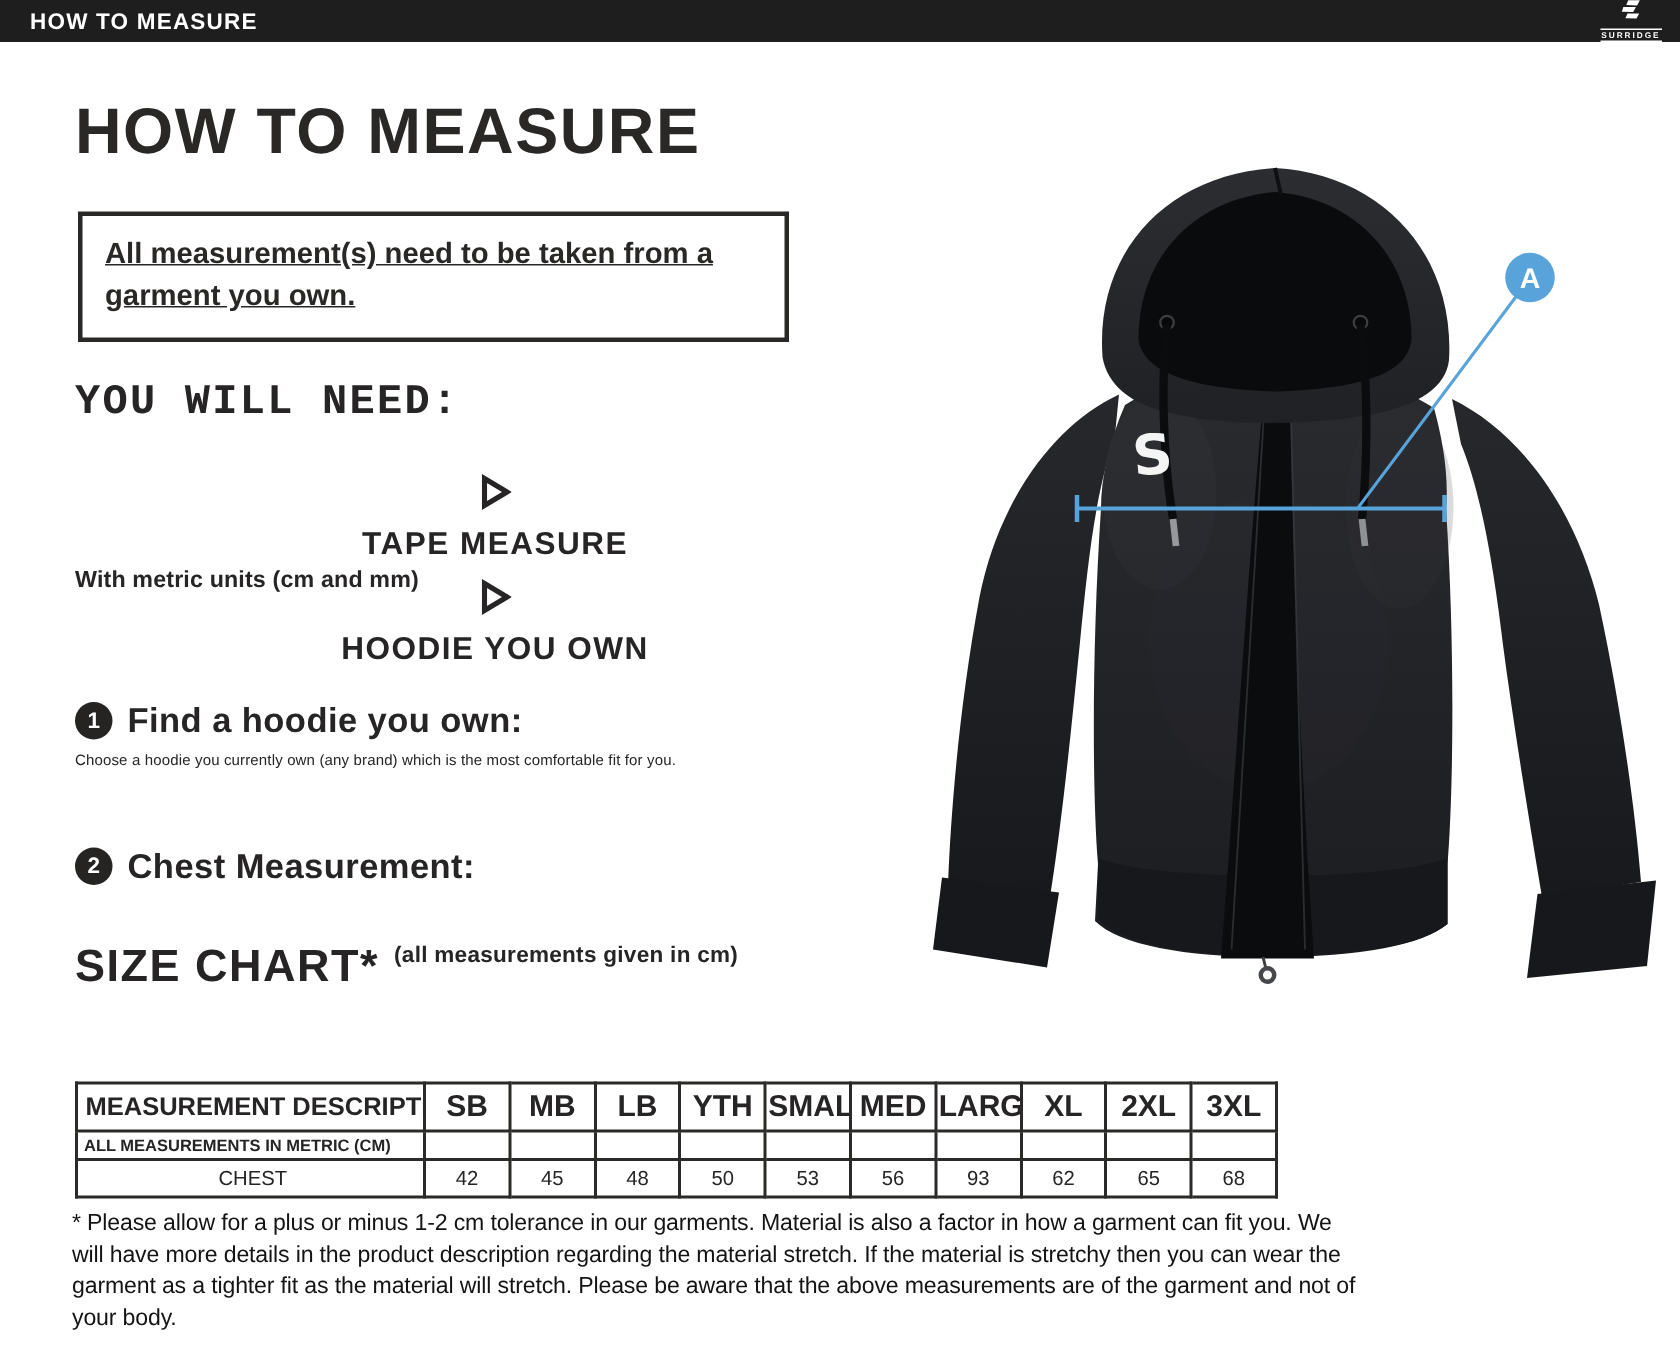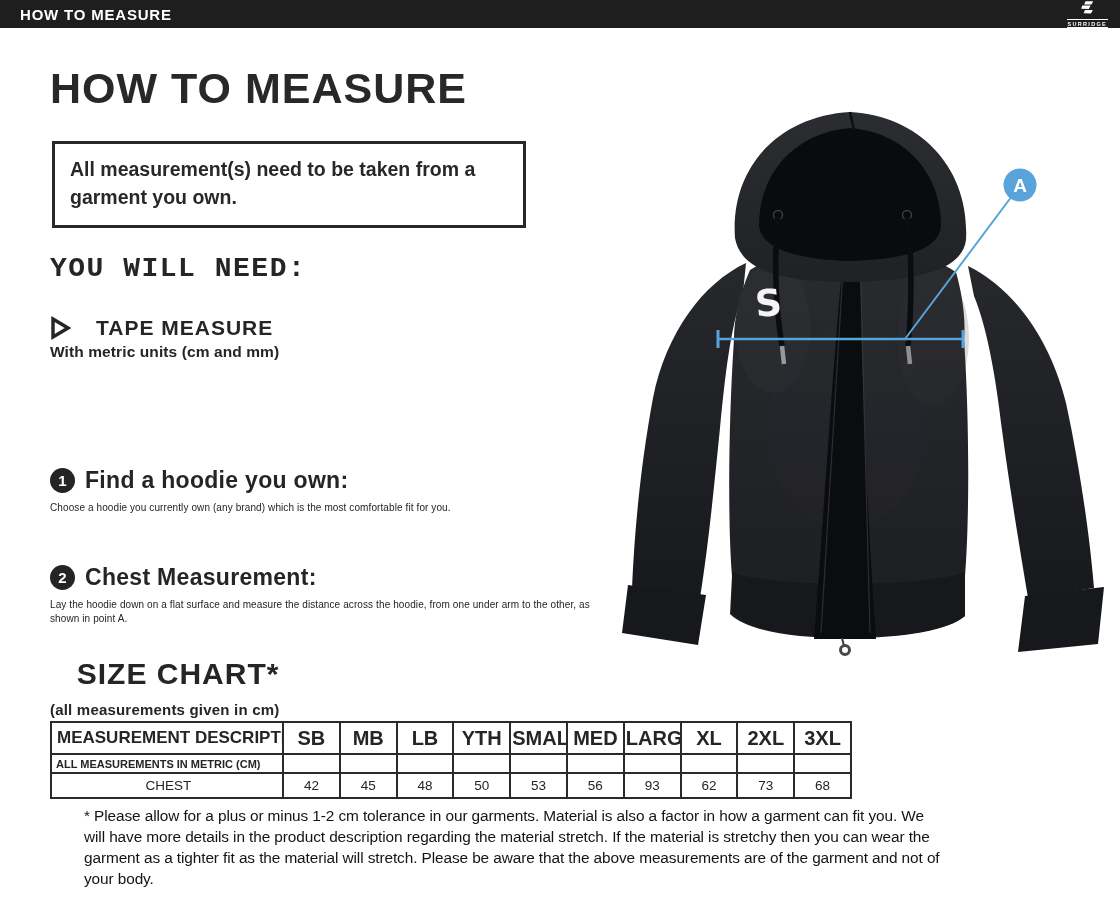--- a/index.html
+++ b/index.html
@@ -9,49 +9,49 @@
     font-family:"Liberation Sans", sans-serif;
   }
   
   .topbar{position:absolute;left:0;top:0;width:1120px;height:28px;background:#1f1e1e;display:flex;align-items:center;}
   .topbar-title{color:#ffffff;font-weight:bold;font-size:15px;letter-spacing:.8px;margin-left:20px;}
   .brand{position:absolute;right:12px;top:1px;height:26px;display:flex;flex-direction:column;align-items:center;justify-content:center;color:#fff;}
   .brand-word{font-size:5.5px;font-weight:bold;letter-spacing:1.3px;margin-top:1px;border-top:.5px solid #fff;border-bottom:.5px solid #fff;padding:.5px 1px;}
   
   .page-title{position:absolute;left:50px;top:64px;margin:0;font-size:43px;font-weight:bold;letter-spacing:1px;color:#2a2827;}
   .notice{position:absolute;left:52px;top:141px;width:438px;border:3px solid #2a2827;padding:12px 15px 14px;
-          font-size:19.5px;font-weight:bold;line-height:1.42;color:#2a2827;}
+          font-size:19.5px;font-weight:bold;line-height:1.42;color:#2a2827;text-decoration:underline;}
   .ywn-heading{position:absolute;left:50px;top:253px;font-size:28px;font-weight:bold;letter-spacing:1.5px;font-family:Liberation Mono, monospace;}
   .need{position:absolute;left:50px;width:560px;}
   .need-1{top:316px;} .need-2{top:386px;}
-  .need-title{display:flex;align-items:center;gap:25px;font-size:21px;font-weight:bold;letter-spacing:1px;}
+  .need-title{display:flex;align-items:center;gap:11px;font-size:21px;font-weight:bold;letter-spacing:1px;flex-direction:column;}
   .need-desc{font-size:15.5px;font-weight:bold;margin-top:3px;letter-spacing:.1px;}
   .tri-icon{flex:0 0 auto;display:block;}
   .step{position:absolute;left:50px;width:560px;}
   .step-1{top:467px;} .step-2{top:564px;}
   .step-head{display:flex;align-items:center;gap:10px;}
   .step-num{width:25px;height:25px;border-radius:50%;background:#262423;color:#fff;font-weight:bold;font-size:15px;
             display:flex;align-items:center;justify-content:center;flex:0 0 auto;}
   .step-title{font-size:23px;font-weight:bold;letter-spacing:.3px;}
   .step-desc{margin-top:7px;font-size:10px;font-weight:normal;line-height:1.4;letter-spacing:.1px;max-width:555px;}
   
-  .size-chart-head{position:absolute;left:50px;top:657px;display:flex;align-items:flex-end;gap:10px;flex-direction:column;}
+  .size-chart-head{position:absolute;left:50px;top:628px;display:flex;align-items:flex-start;gap:10px;}
   .size-chart-title{font-size:30px;font-weight:bold;letter-spacing:1px;}
   .size-chart-sub{font-size:15px;font-weight:bold;padding-bottom:5px;letter-spacing:.2px;}
   table.size-table{position:absolute;left:50px;top:721px;width:800px;border-collapse:collapse;table-layout:fixed;}
   .size-table th,.size-table td{border:2px solid #2b2a29;overflow:hidden;white-space:nowrap;}
   .size-table thead th{font-size:20px;height:28px;text-align:center;font-weight:bold;}
   .size-table th.desc-h{text-align:left;font-size:17px;padding-left:5px;}
   .size-table tr.metric td{height:15px;}
   .size-table td.metric-label{font-size:11px;font-weight:bold;text-align:left;padding-left:4px;}
   .size-table tr.data td{height:21px;font-size:13.5px;text-align:center;font-weight:normal;}
   .size-table td.row-label{text-align:left;padding-left:4px;font-size:12.5px;}
   
   .footnote{position:absolute;left:48px;top:806px;width:858px;font-size:15.4px;line-height:1.36;
-            font-weight:normal;color:#141414;letter-spacing:-.1px;margin-left:36px;}
+            font-weight:normal;color:#141414;letter-spacing:-.1px;}
   
   .figure{position:absolute;left:618px;top:98px;width:502px;height:592px;}
 </style>
 </head>
 <body>
 
 <div class="topbar">
   <span class="topbar-title">HOW TO MEASURE</span>
   <div class="brand">
     <span>
@@ -79,36 +79,41 @@
   <div class="need-title">
     <svg class="tri-icon" width="21" height="24" viewBox="0 0 21 24">
       <polygon points="3,3 18,12 3,21" fill="none" stroke="#262425" stroke-width="3.4"></polygon>
     </svg>
     <span>TAPE MEASURE</span>
   </div>
   <div class="need-desc">With metric units (cm and mm)</div>
 </div>
 
 <div class="need need-2">
+  <div class="need-title">
+    <svg class="tri-icon" width="21" height="24" viewBox="0 0 21 24">
+      <polygon points="3,3 18,12 3,21" fill="none" stroke="#262425" stroke-width="3.4"></polygon>
+    </svg>
+    <span>HOODIE YOU OWN</span>
+  </div>
 </div>
 
 <div class="step step-1">
   <div class="step-head">
     <span class="step-num">1</span>
     <span class="step-title">Find a hoodie you own:</span>
   </div>
   <div class="step-desc">Choose a hoodie you currently own (any brand) which is the most comfortable fit for you.</div>
 </div>
 
 <div class="step step-2">
   <div class="step-head">
     <span class="step-num">2</span>
     <span class="step-title">Chest Measurement:</span>
   </div>
-  <div class="step-desc">Lay the hoodie down on a flat surface and measure the distance across the hoodie, from one under arm to the other, as shown in point A.</div>
 </div>
 
 <div class="size-chart-head">
   <span class="size-chart-title">SIZE CHART*</span>
   <span class="size-chart-sub">(all measurements given in cm)</span>
 </div>
 
 <table class="size-table">
   <colgroup>
     <col style="width:232px">
@@ -146,21 +151,21 @@
     <tr class="data">
       <td class="row-label">CHEST</td>
       <td>42</td>
       <td>45</td>
       <td>48</td>
       <td>50</td>
       <td>53</td>
       <td>56</td>
       <td>93</td>
       <td>62</td>
-      <td>73</td>
+      <td>65</td>
       <td>68</td>
     </tr>
   </tbody>
 </table>
 
 <div class="footnote">* Please allow for a plus or minus 1-2 cm tolerance in our garments. Material is also a factor in how a garment can fit you. We will have more details in the product description regarding the material stretch.  If the material is stretchy then you can wear the garment as a tighter fit as the material will stretch.  Please be aware that the above measurements are of the garment and not of your body.</div>
 
 <div class="figure">
   <svg width="502" height="592" viewBox="0 0 502 592" aria-hidden="true">
     <defs>

